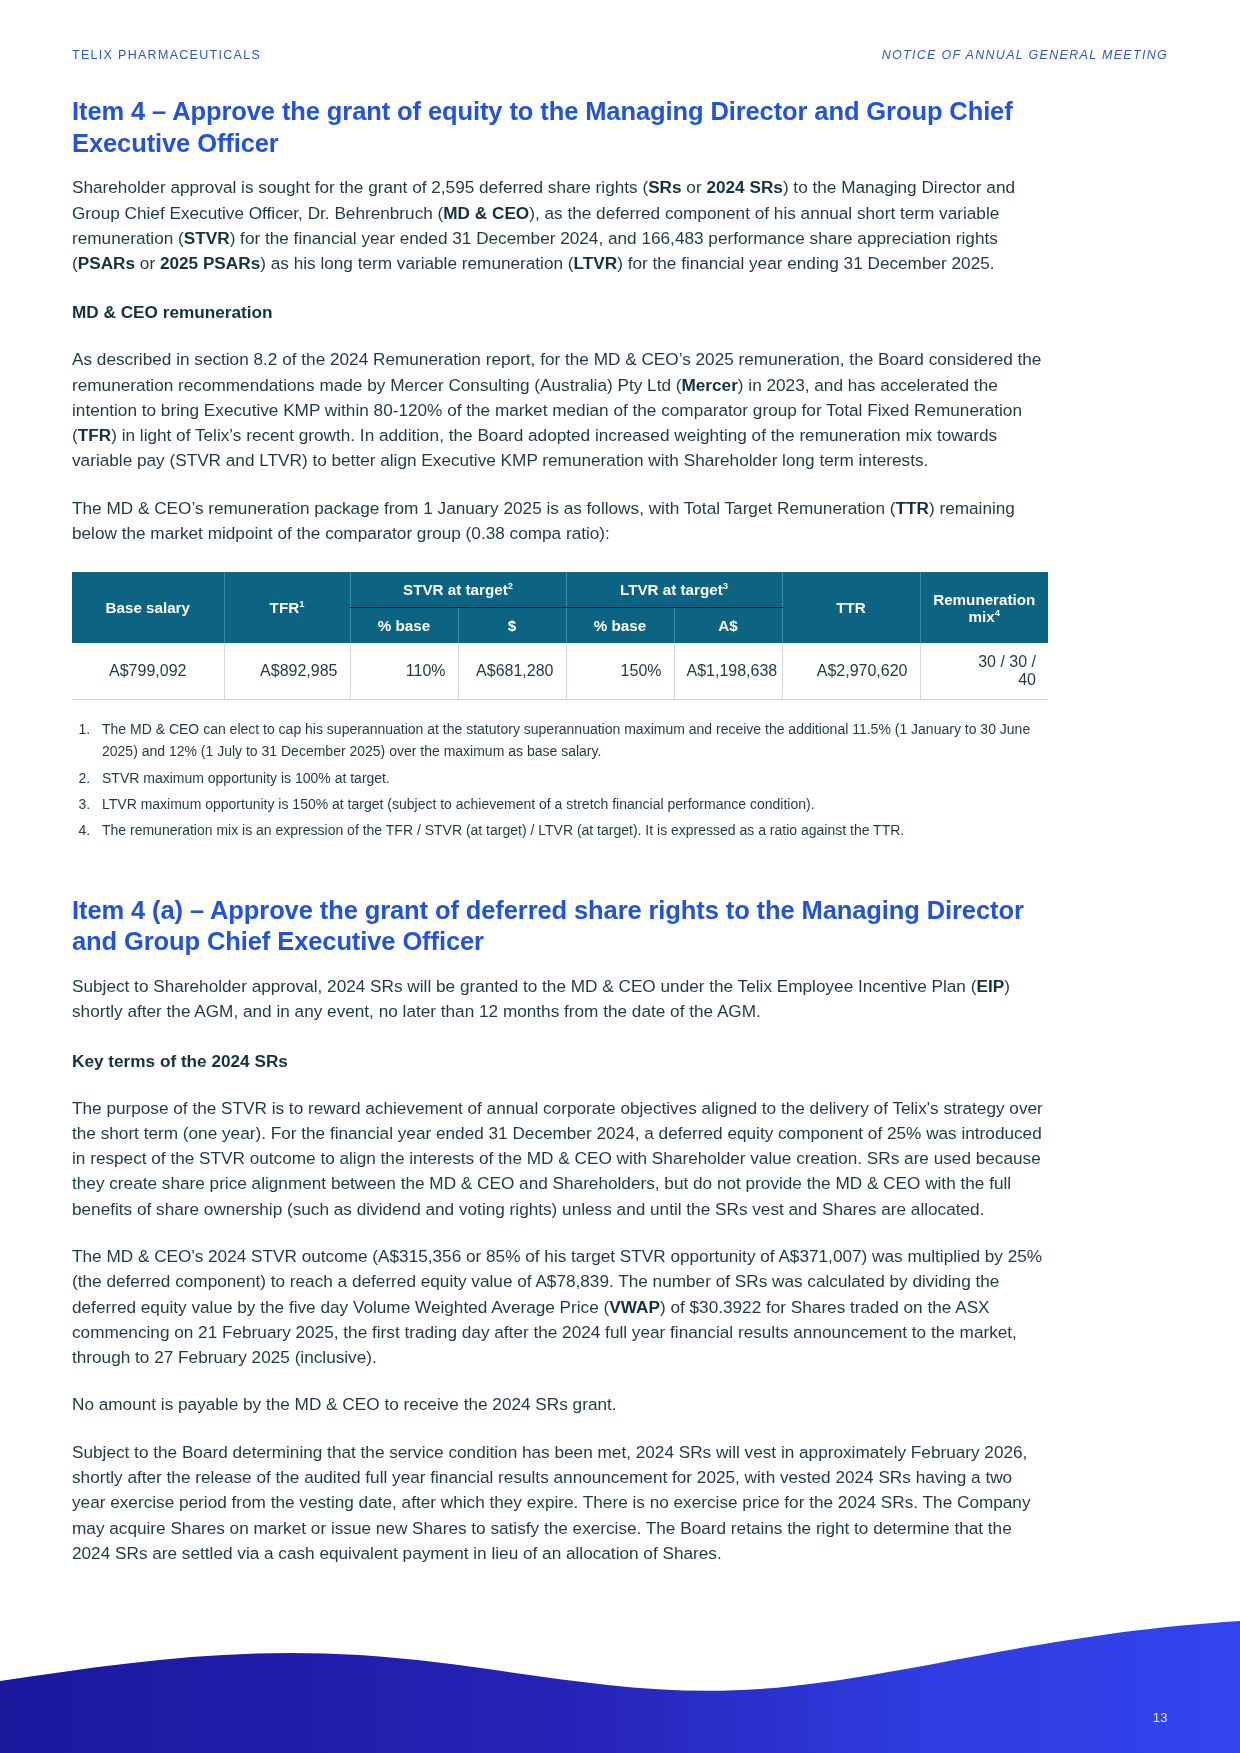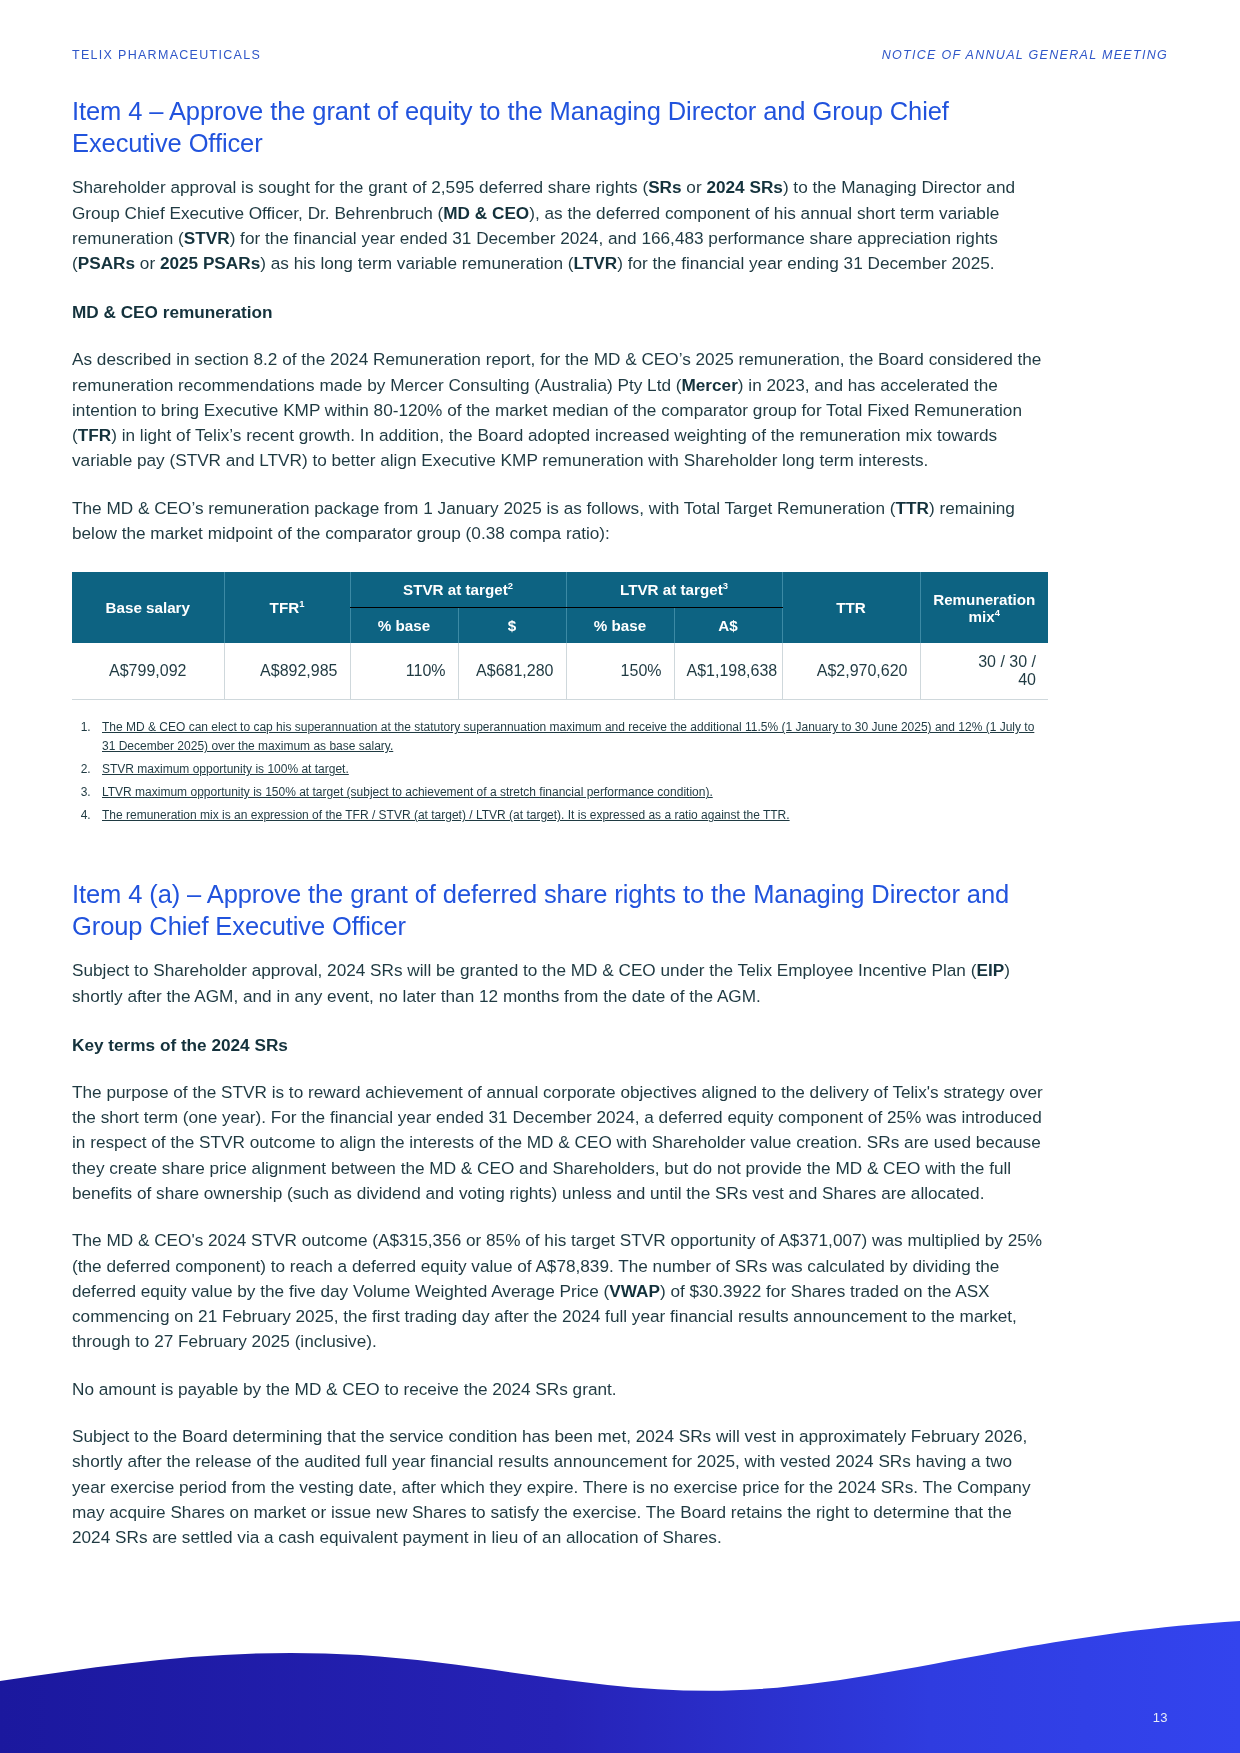--- a/index.html
+++ b/index.html
@@ -45,21 +45,21 @@
   .content {
     position: absolute;
     top: 96px;
     left: 72px;
     width: 976px;
   }
 
   h1.item-heading {
     font-size: 25.5px;
     line-height: 1.24;
-    font-weight: normal;
+    font-weight: bold;
     color: #2153dd;
     margin: 0 0 16px 0;
     letter-spacing: -0.1px;
   }
   h1.item-heading.second {
     margin-top: 0;
   }
 
   p.body {
     font-size: 17.2px;
@@ -118,24 +118,23 @@
     background: #ffffff;
   }
   table.remtable td.center { text-align: right; padding-left: 41px; }
   table.remtable tr.datarow td:first-child { border-left: none; text-align: center; }
   table.remtable tr.datarow td:last-child { border-right: none; }
 
   
   ol.footnotes {
     margin: 18px 0 0 0;
     padding: 0 0 0 22px;
-    font-size: 12px;
+    font-size: 14px;
     line-height: 1.58;
     color: #1f3a42;
-    text-decoration: underline;
   }
   ol.footnotes li {
     margin-bottom: 4px;
     padding-left: 8px;
   }
 
   
   .wave-wrap {
     position: absolute;
     left: 0;

